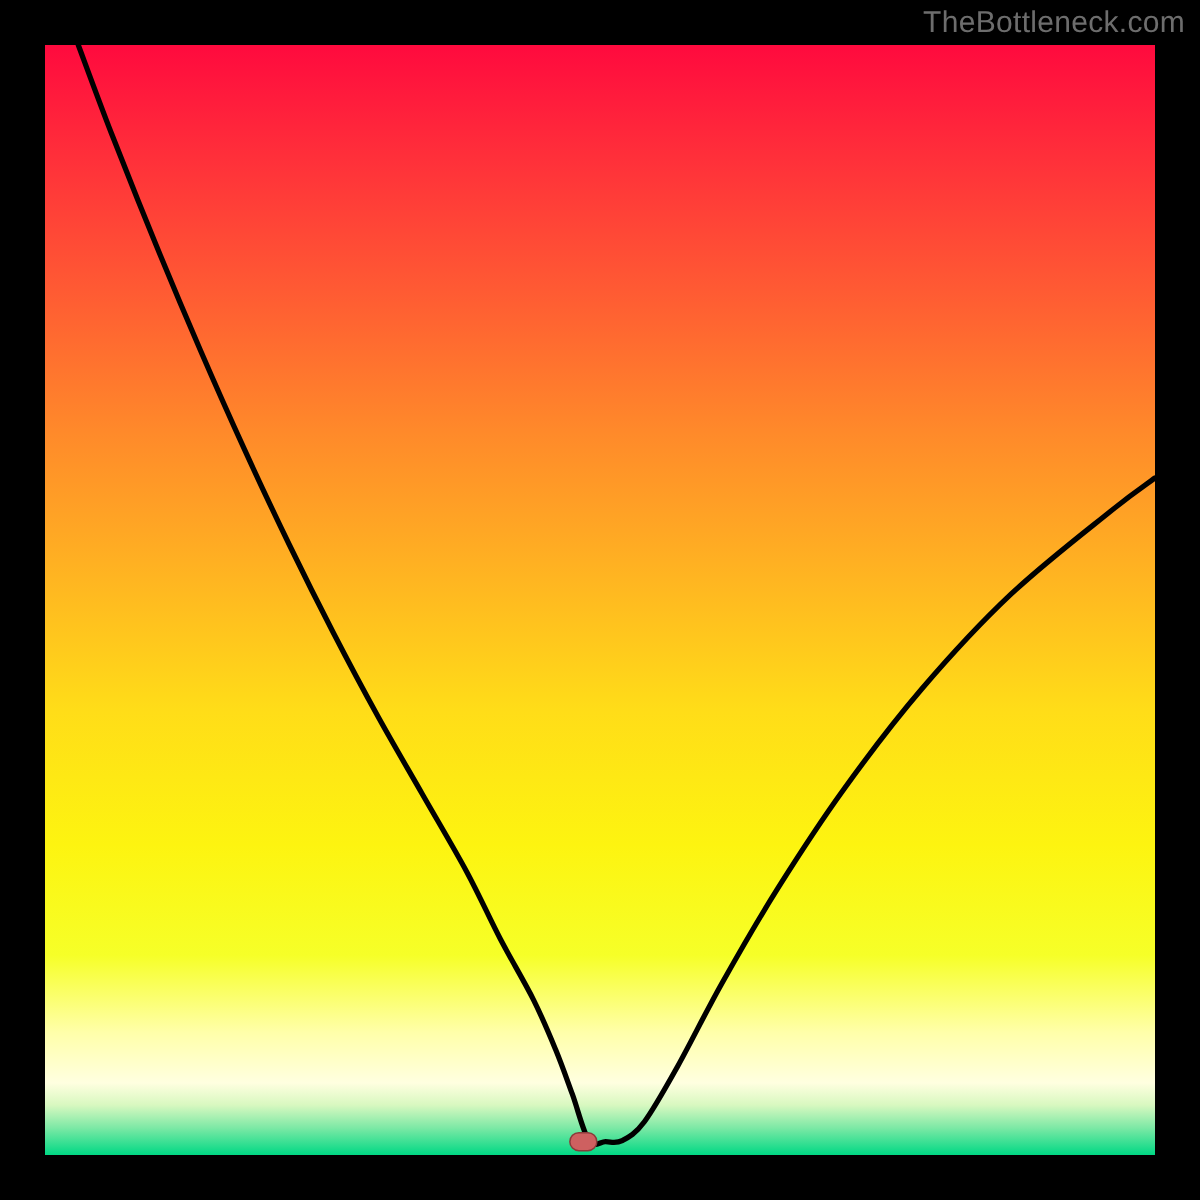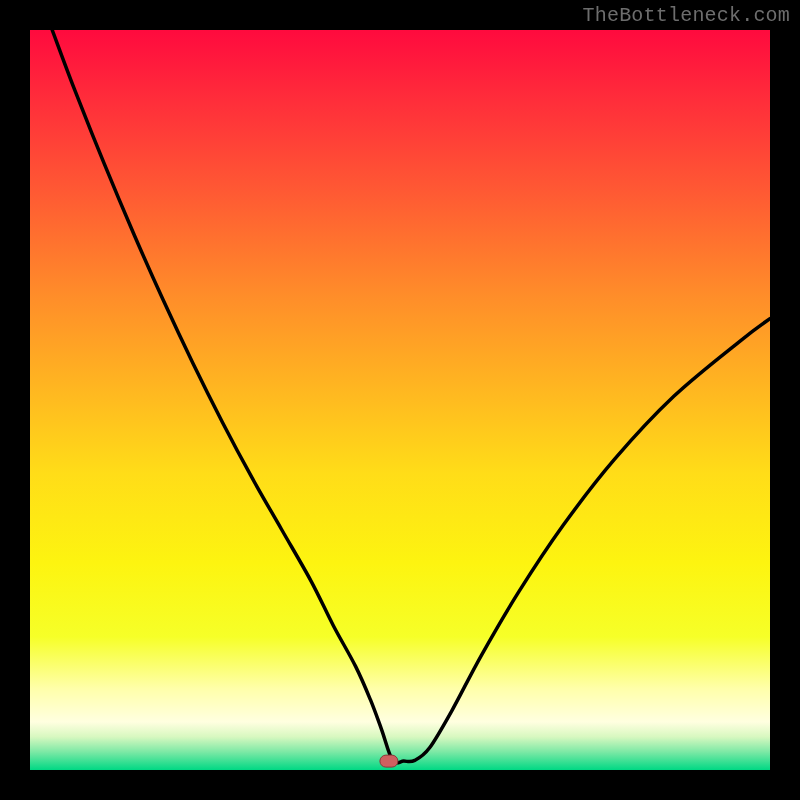--- a/index.html
+++ b/index.html
@@ -18,21 +18,21 @@
     background: #000;
   }
   .watermark {
     position: absolute;
     top: 4px;
     right: 10px;
     color: #6d6d6d;
     font-size: 20px;
     font-weight: 500;
     letter-spacing: 0.2px;
-    font-family: Liberation Mono, monospace;
+    font-family: Liberation Sans, sans-serif;
   }
   .plot-frame {
     position: absolute;
     left: 30px;
     top: 30px;
     width: 740px;
     height: 740px;
   }
   .plot-frame svg {
     display: block;

